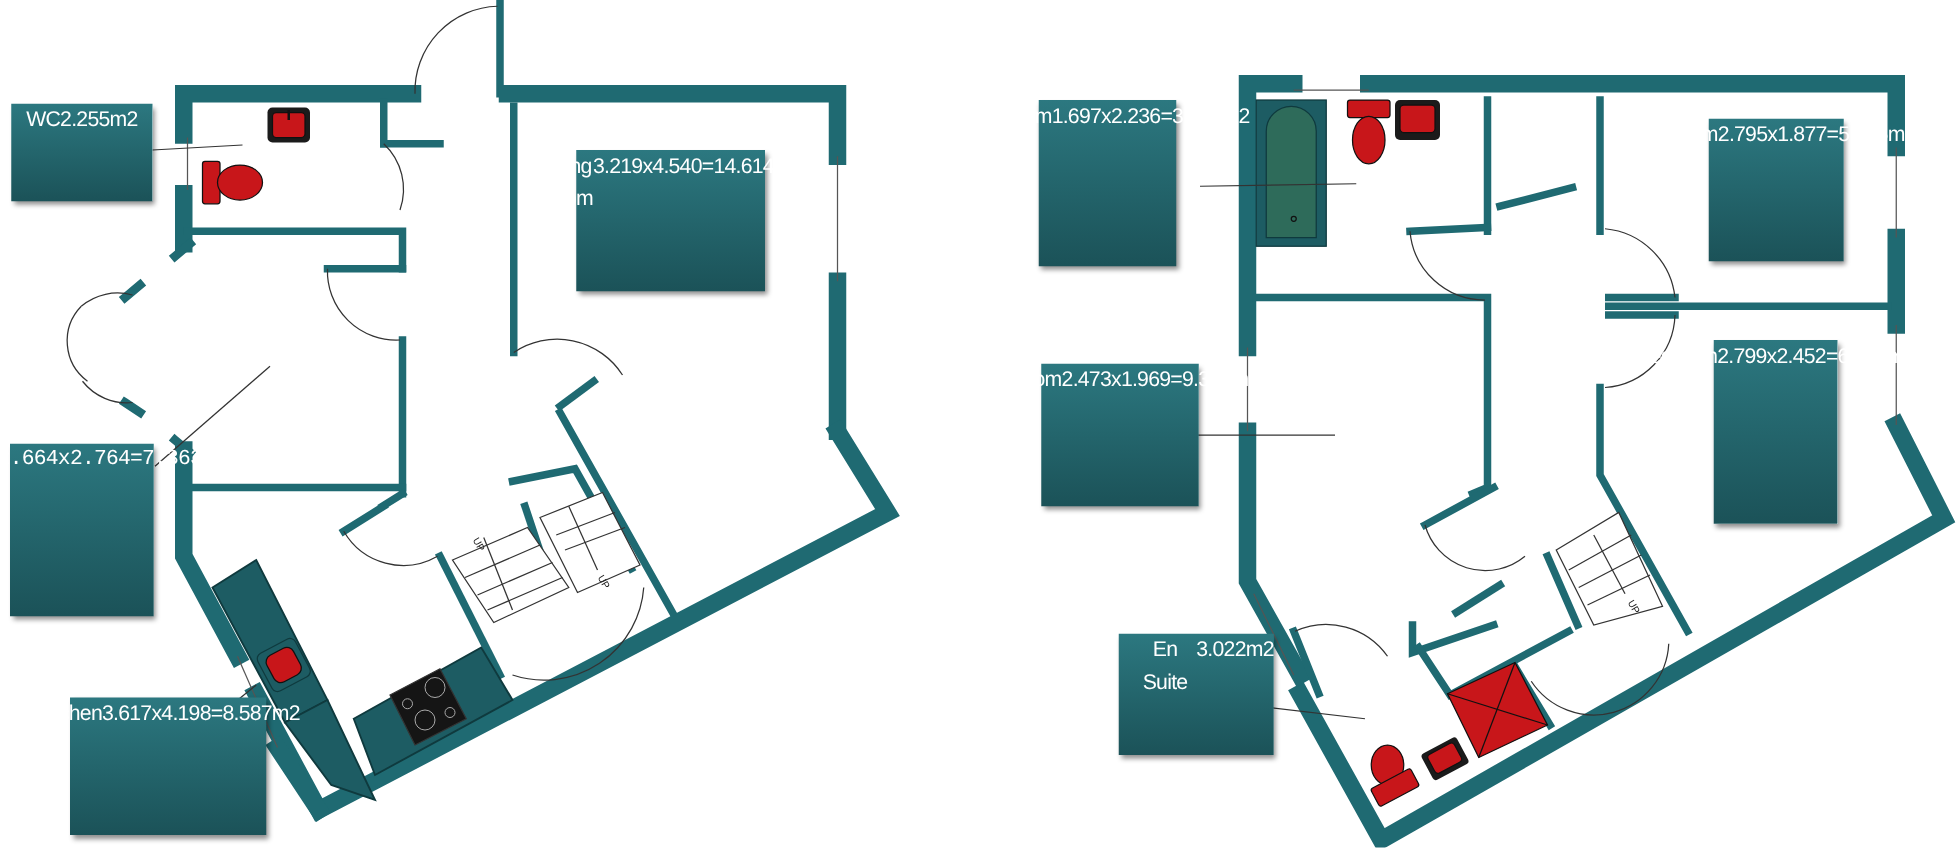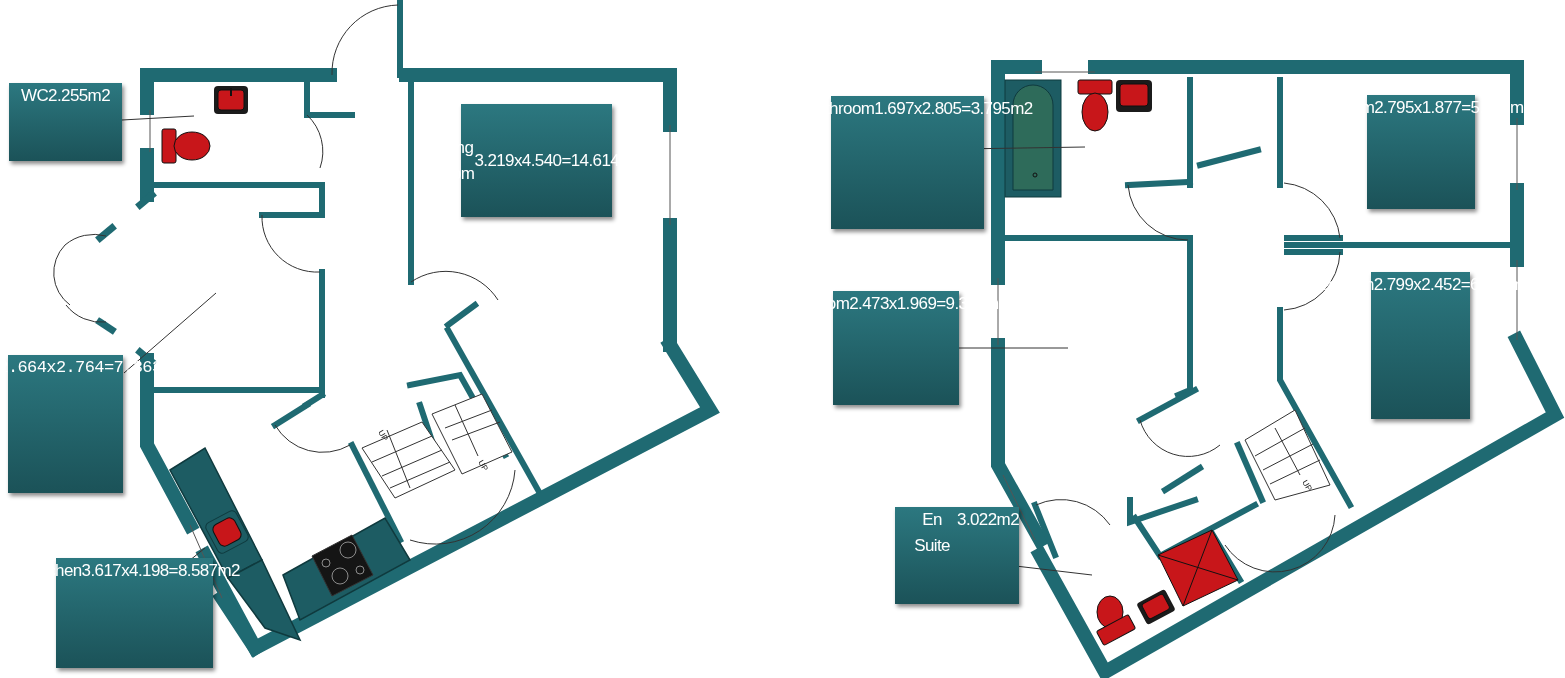--- a/index.html
+++ b/index.html
@@ -210,43 +210,43 @@
     <line class="leader" x1="960" y1="149" x2="1085" y2="147"></line>
     <line class="leader" x1="958" y1="348" x2="1068" y2="348"></line>
     <line class="leader" x1="1007" y1="565" x2="1092" y2="575"></line>
   </g>
 </svg>
 
 <div class="label" style="left:9px;top:83px;width:113px;height:78px;">
   <span>WC</span>
   <span>2.255m2</span>
 </div>
-<div class="label" style="left:461px;top:104px;width:151px;height:113px;align-items:center;">
+<div class="label" style="left:461px;top:120px;width:151px;height:113px;">
   <span>Living Room</span>
   <span>3.219x</span>
   <span>4.540=</span>
   <span>14.614m2</span>
 </div>
 <div class="label" style="left:8px;top:355px;width:115px;height:138px;font-family:Liberation Mono, monospace;">
   <span>Study</span>
   <span>2.664x</span>
   <span>2.764=</span>
   <span>7.363m2</span>
 </div>
 <div class="label" style="left:56px;top:558px;width:157px;height:110px;">
   <span>Kitchen</span>
   <span>3.617x</span>
   <span>4.198=</span>
   <span>8.587m2</span>
 </div>
 
-<div class="label" style="left:831px;top:96px;width:130px;height:133px;padding-left:23px;">
+<div class="label" style="left:831px;top:80px;width:110px;height:133px;">
   <span>Bathroom</span>
   <span>1.697x</span>
-  <span>2.805=</span>
+  <span>2.236=</span>
   <span>3.795m2</span>
 </div>
 <div class="label" style="left:1367px;top:95px;width:108px;height:114px;justify-content:center;">
   <span>Bedroom 3</span>
   <span>2.795x</span>
   <span>1.877=</span>
   <span>5.245m2</span>
 </div>
 <div class="label" style="left:833px;top:291px;width:126px;height:114px;justify-content:center;">
   <span>Bedroom 1</span>

